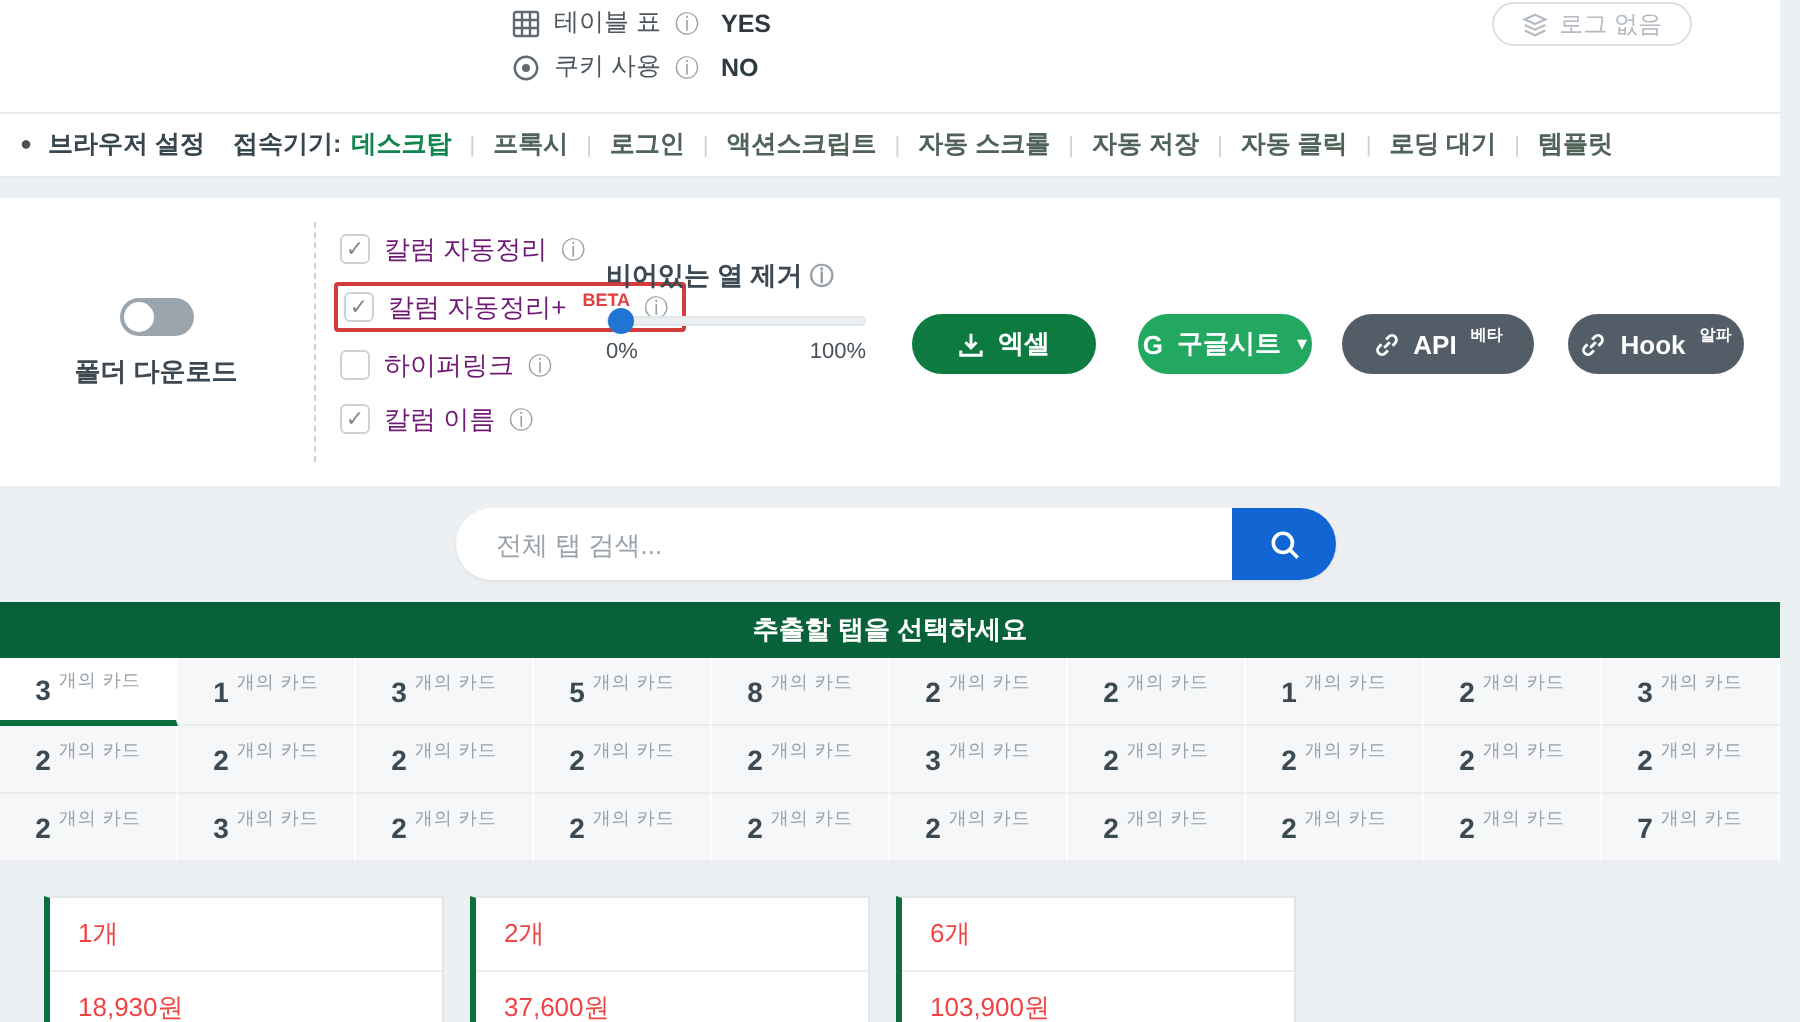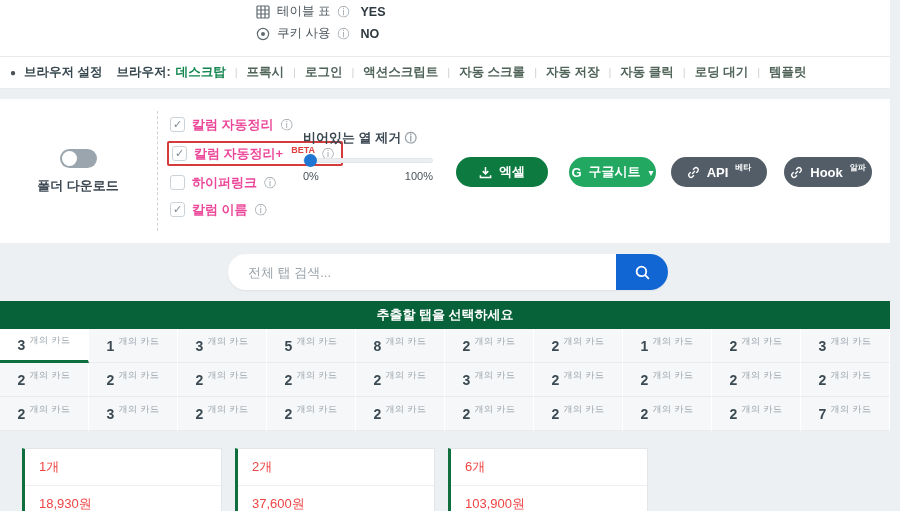--- a/index.html
+++ b/index.html
@@ -34,21 +34,21 @@
   .folder-block { position:absolute; left:28px; top:50px; width:100px; display:flex; flex-direction:column; align-items:center; }
   .toggle { width:37px; height:19px; border-radius:10px; background:#9aa5ad; position:relative; cursor:pointer; }
   .toggle .knob { position:absolute; left:2px; top:2px; width:15px; height:15px; border-radius:50%; background:#fff; }
   .folder-label { margin-top:9px; font-size:13px; font-weight:bold; color:#3c4852; }
   .dash-div { position:absolute; left:157px; top:12px; height:120px; border-left:1px dashed #ccd2d6; }
   .cb-col { position:absolute; left:170px; top:15px; display:flex; flex-direction:column; gap:6px; }
   .cb-row { display:flex; align-items:center; gap:7px; font-size:13px; height:21px; }
   .cb-row.hl { border:2px solid #d43b3b; border-radius:2px; padding:1px 7px 1px 3px; margin-left:-3px; height:25px; }
   .cb-box { width:15px; height:15px; border:1px solid #ccd3d8; border-radius:3px; background:#fff; display:flex; align-items:center; justify-content:center;
             font-size:11px; color:#7d8890; font-weight:bold; cursor:pointer; }
-  .cb-label { font-weight:bold; color:#ec4899; }
+  .cb-label { font-weight:normal; color:#701a75; }
   .beta-sup { color:#e04040; font-size:9px; font-weight:bold; position:relative; top:-4px; margin-left:1px; }
 
   .slider-block { position:absolute; left:303px; top:30px; width:130px; }
   .slider-title { font-size:13px; font-weight:bold; color:#3c4852; }
   .slider-sub { font-size:12px; color:#4c565c; margin-top:6px; }
   .slider-sub b { color:#2f3a40; }
   .slider-track { margin-top:11px; height:5px; border-radius:3px; background:#eceff2; border:1px solid #e2e6e9; position:relative; }
   .slider-knob { position:absolute; left:0; top:-5px; width:13px; height:13px; border-radius:50%; background:#1f76d2; cursor:pointer; }
   .slider-minmax { display:flex; justify-content:space-between; font-size:11px; color:#4a5258; margin-top:7px; }
 
@@ -109,26 +109,36 @@
       <span>
         <svg width="14" height="14" viewBox="0 0 14 14" fill="none" stroke="#5f6a71" stroke-width="1.2">
           <circle cx="7" cy="7" r="5.6"></circle>
             <circle cx="7" cy="7" r="2" fill="#5f6a71" stroke="none"></circle>
         </svg>
       </span>
       <span class="lbl">쿠키 사용</span>
       <span class="info">ⓘ</span>
       <span class="val">NO</span>
     </div>
+    <button class="log-btn">
+      <span>
+        <svg width="13" height="13" viewBox="0 0 14 14" fill="none" stroke="#b4bbc1" stroke-width="1.2">
+          <path d="M7 1.5 12.5 4 7 6.5 1.5 4z"></path>
+            <path d="M1.5 7 7 9.5 12.5 7"></path>
+            <path d="M1.5 10 7 12.5 12.5 10"></path>
+        </svg>
+      </span>
+      <span>로그 없음</span>
+    </button>
   </div>
 
   <div class="browser-bar">
     <span class="bullet">●</span>
     <span class="bb-label">브라우저 설정</span>
-    <span class="device-label">브라우저:</span>
+    <span class="device-label">접속기기:</span>
     <span class="device-value">데스크탑</span>
     <span id="bb-items"><span class="sep">|</span><span class="bb-item">프록시</span><span class="sep">|</span><span class="bb-item">로그인</span><span class="sep">|</span><span class="bb-item">액션스크립트</span><span class="sep">|</span><span class="bb-item">자동 스크롤</span><span class="sep">|</span><span class="bb-item">자동 저장</span><span class="sep">|</span><span class="bb-item">자동 클릭</span><span class="sep">|</span><span class="bb-item">로딩 대기</span><span class="sep">|</span><span class="bb-item">템플릿</span></span>
   </div>
 
   <div class="gap10"></div>
 
   <div class="panel">
     <div class="folder-block">
       <div class="toggle">
           <div class="knob"></div>

